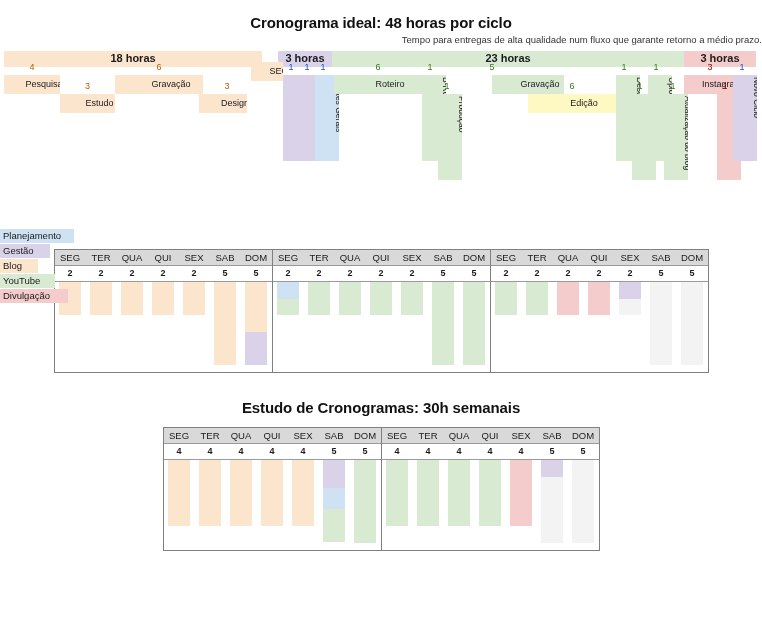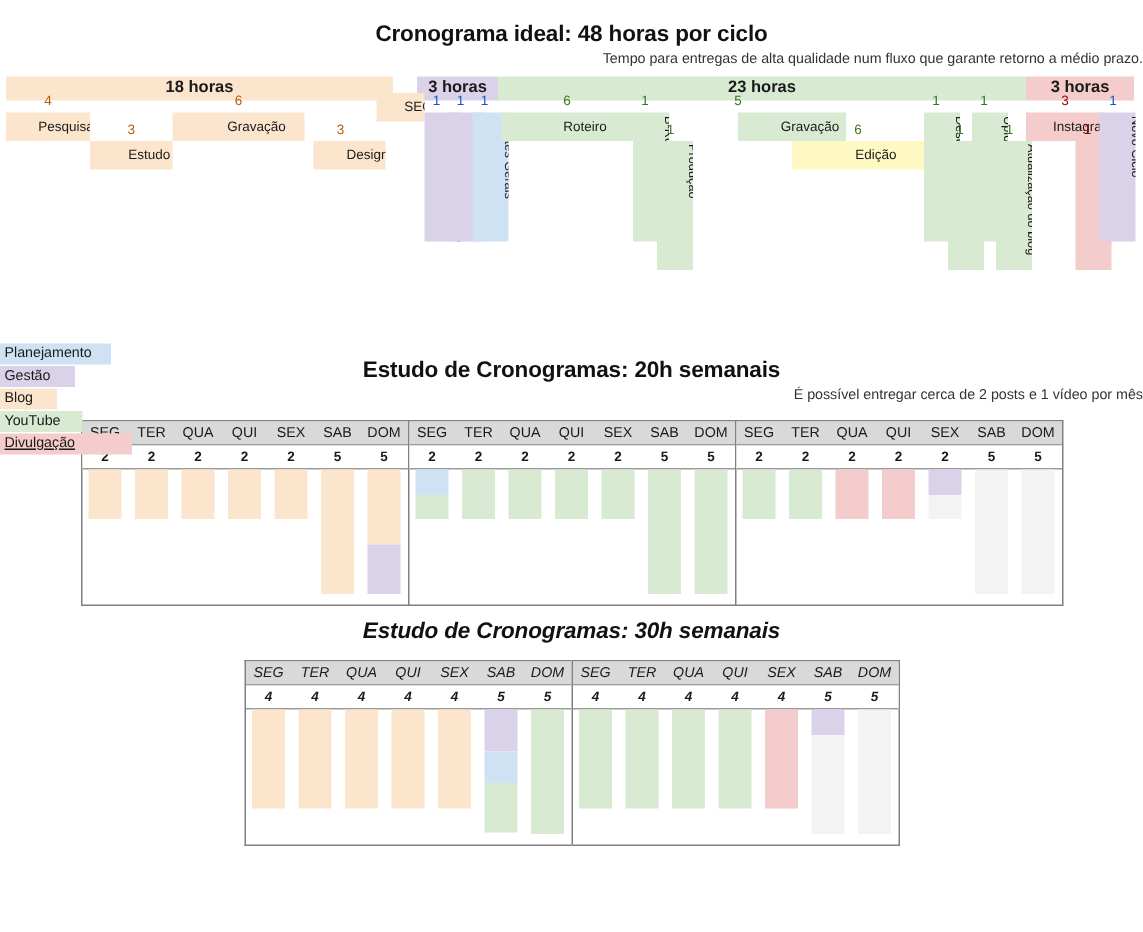--- a/index.html
+++ b/index.html
@@ -116,21 +116,21 @@
         <div class="gcell grp" style="left: 684px; top: 0px; width: 72px; background: rgb(244, 204, 204);">3 horas</div>
       </div>
     <div id="gantt-tasks">
         <div class="gcell num" style="left: 4px; top: 10px; width: 56px; color: rgb(180, 95, 6);">4</div>
         <div class="gcell task" style="left: 4px; top: 24px; width: 56px; background: rgb(252, 229, 205);">Pesquisa</div>
         <div class="gcell num" style="left: 60px; top: 29px; width: 55px; color: rgb(180, 95, 6);">3</div>
         <div class="gcell task" style="left: 60px; top: 43px; width: 55px; background: rgb(252, 229, 205);">Estudo</div>
         <div class="gcell num" style="left: 115px; top: 10px; width: 88px; color: rgb(180, 95, 6);">6</div>
         <div class="gcell task" style="left: 115px; top: 24px; width: 88px; background: rgb(252, 229, 205);">Gravação</div>
         <div class="gcell num" style="left: 203px; top: 29px; width: 48px; color: rgb(180, 95, 6);">3</div>
-        <div class="gcell task" style="left: 209px; top: 43px; width: 48px; background: rgb(252, 229, 205);">Design</div>
+        <div class="gcell task" style="left: 199px; top: 43px; width: 48px; background: rgb(252, 229, 205);">Design</div>
         <div class="gcell num" style="left: 251px; top: 10px; width: 32px; color: rgb(180, 95, 6);">1</div>
         <div class="gcell task" style="left: 251px; top: 11px; width: 32px; background: rgb(252, 229, 205);">SEO</div>
         <div class="gcell num" style="left: 283px; top: 10px; width: 16px; color: rgb(17, 85, 204);">1</div>
         <div class="gcell task vert" style="left: 283px; top: 24px; width: 16px; background: rgb(217, 210, 233); height: 86px;">Ajuste de Cronograma</div>
         <div class="gcell num" style="left: 299px; top: 10px; width: 16px; color: rgb(17, 85, 204);">1</div>
         <div class="gcell task vert" style="left: 299px; top: 24px; width: 16px; background: rgb(217, 210, 233); height: 86px;">Atualização de Controles</div>
         <div class="gcell num" style="left: 315px; top: 10px; width: 16px; color: rgb(17, 85, 204);">1</div>
         <div class="gcell task vert" style="left: 315px; top: 24px; width: 16px; background: rgb(207, 226, 243); height: 86px;">Ajustes Gerais</div>
         <div class="gcell num" style="left: 334px; top: 10px; width: 88px; color: rgb(56, 118, 29);">6</div>
         <div class="gcell task" style="left: 334px; top: 24px; width: 88px; background: rgb(217, 234, 211);">Roteiro</div>
@@ -156,28 +156,26 @@
         <div class="gcell task vert" style="left: 717px; top: 43px; width: 16px; background: rgb(244, 204, 204); height: 86px;">Linkedin</div>
         <div class="gcell num" style="left: 733px; top: 10px; width: 18px; color: rgb(17, 85, 204);">1</div>
         <div class="gcell task vert" style="left: 733px; top: 24px; width: 18px; background: rgb(217, 210, 233); height: 86px;">Novo Ciclo</div>
       </div>
 
     <div id="legend">
         <div class="lg-row"><span class="lg-item" style="background: rgb(207, 226, 243); width: 74px;">Planejamento</span></div>
         <div class="lg-row"><span class="lg-item" style="background: rgb(217, 210, 233); width: 50px;">Gestão</span></div>
         <div class="lg-row"><span class="lg-item" style="background: rgb(252, 229, 205); width: 38px;">Blog</span></div>
         <div class="lg-row"><span class="lg-item" style="background: rgb(217, 234, 211); width: 55px;">YouTube</span></div>
-        <div class="lg-row"><span class="lg-item" style="background: rgb(244, 204, 204); width: 88px; text-decoration: underline;">Divulgação</span></div>
+        <div class="lg-row"><span class="lg-item" style="background: rgb(244, 204, 204); width: 68px;">Divulgação</span></div>
       </div>
   </div>
 </div>
 
 <div style="margin-top:-18px;">
-  <div class="sec-title">Estudo de Cronogramas: 20h semanais</div>
-  <div class="sec-sub">É possível entregar cerca de 2 posts e 1 vídeo por mês</div>
   <div class="weeks" id="weeks20" style="margin-top:11px;">
       <div class="wk">
         <div class="wk-head">
           <div>SEG</div>
           <div>TER</div>
           <div>QUA</div>
           <div>QUI</div>
           <div>SEX</div>
           <div>SAB</div>
           <div>DOM</div>
@@ -300,21 +298,21 @@
             <div class="seg" style="height: 82.5px; background: rgb(243, 243, 243);"></div>
           </div>
           <div class="daycol">
             <div class="seg" style="height: 82.5px; background: rgb(243, 243, 243);"></div>
           </div>
         </div>
       </div>
     </div>
 </div>
 
-<div style="margin-top:8px;font-style:italic;">
+<div style="margin-top:26px;">
   <div class="sec-title">Estudo de Cronogramas: 30h semanais</div>
   <div class="weeks" id="weeks30" style="margin-top:11px;">
       <div class="wk">
         <div class="wk-head">
           <div>SEG</div>
           <div>TER</div>
           <div>QUA</div>
           <div>QUI</div>
           <div>SEX</div>
           <div>SAB</div>

